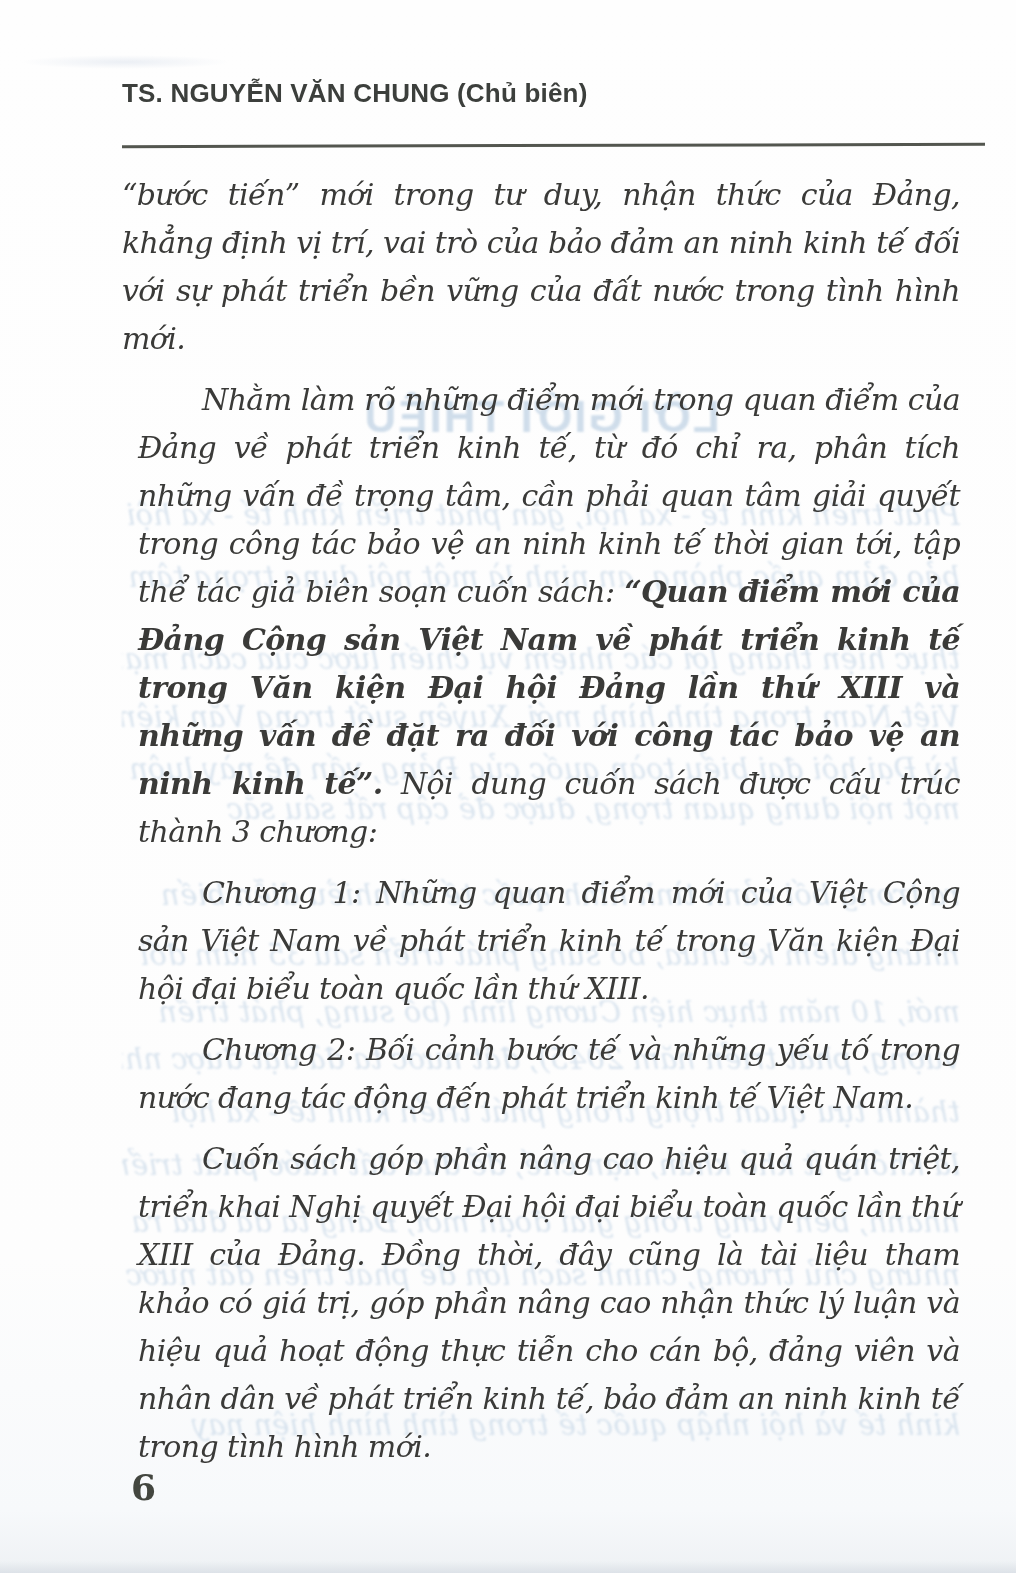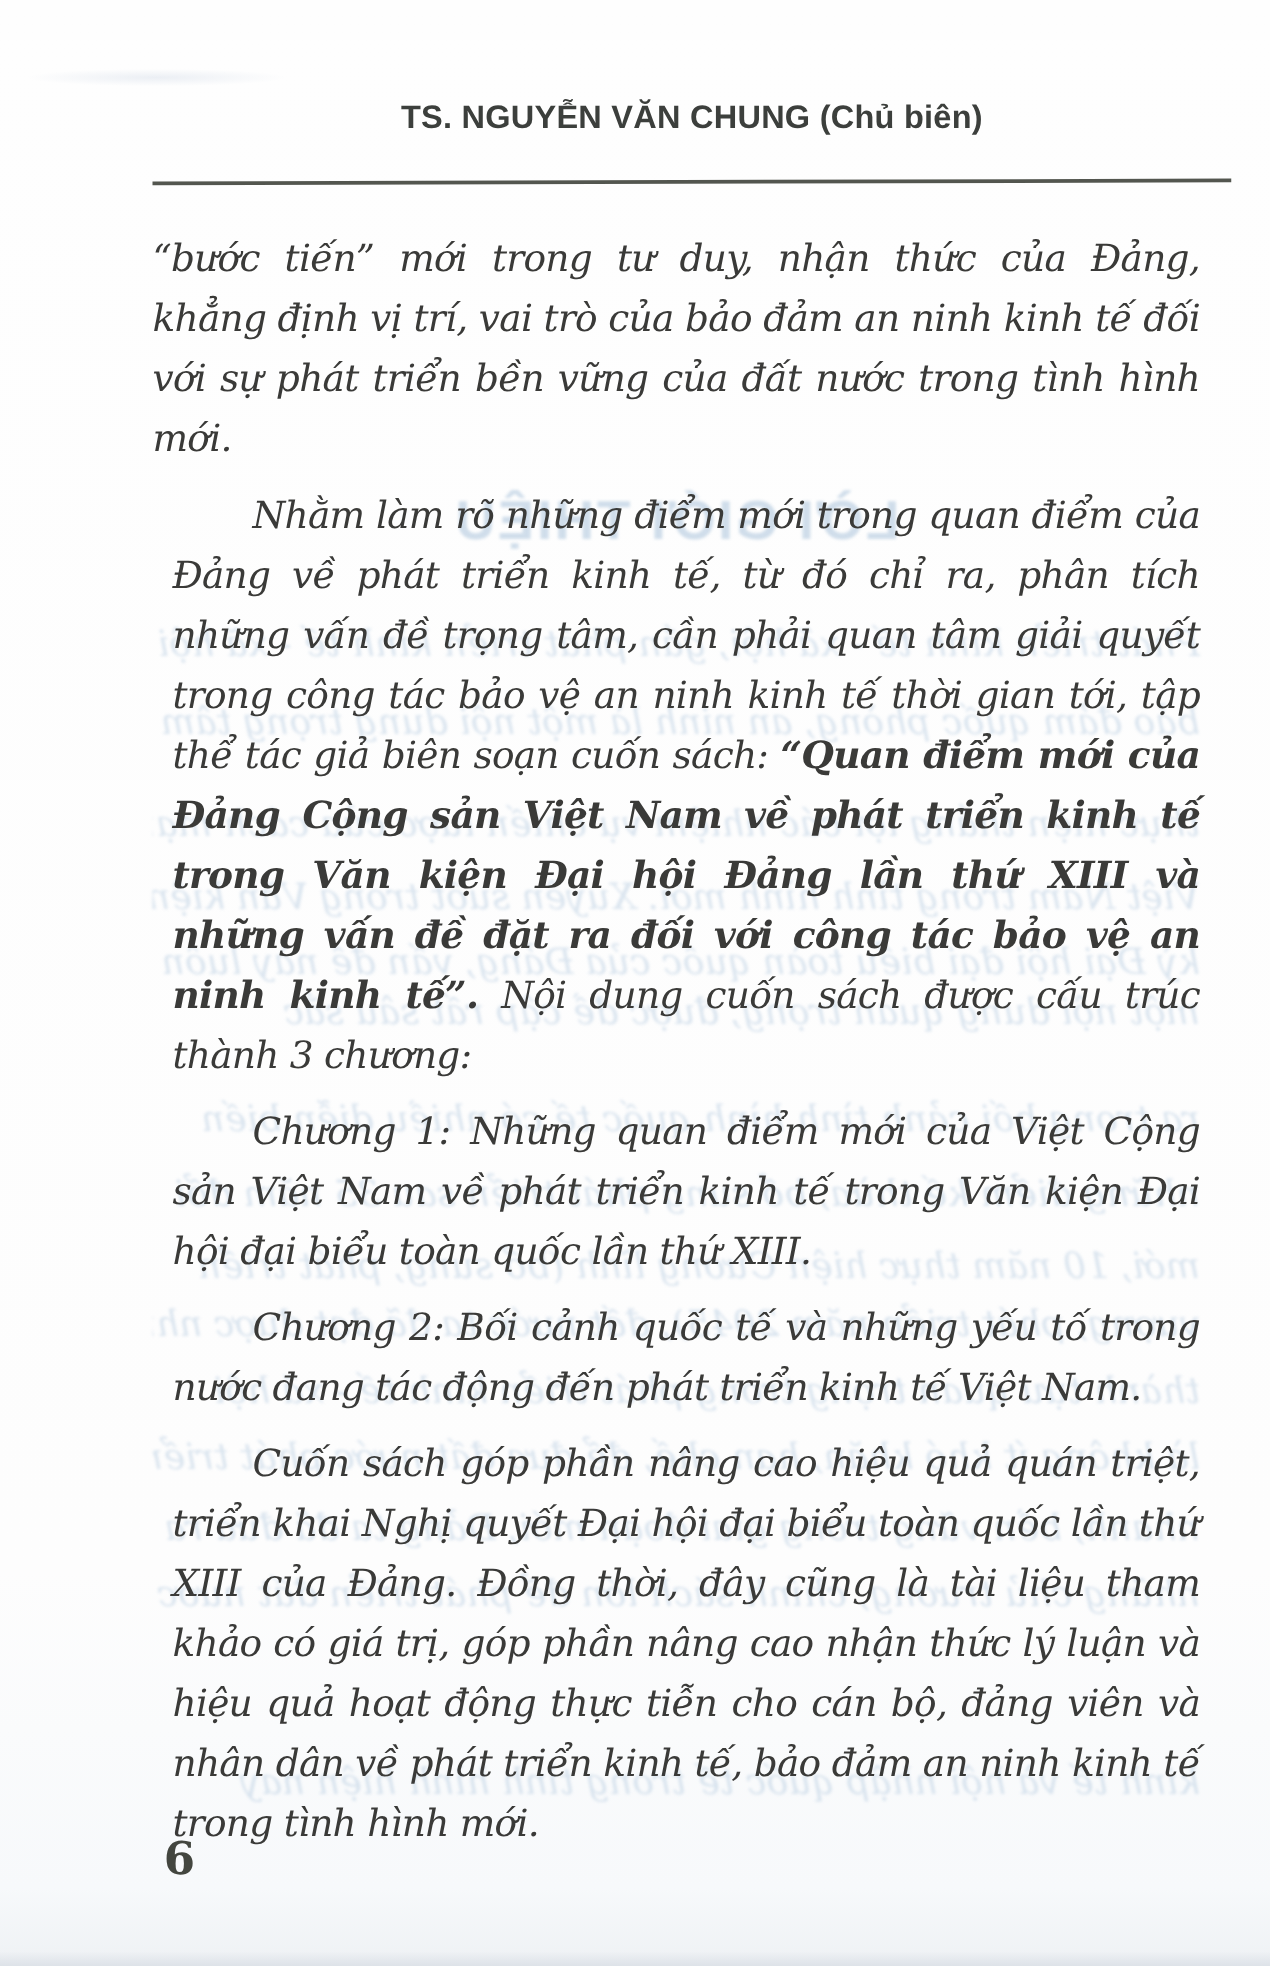--- a/index.html
+++ b/index.html
@@ -13,42 +13,42 @@
     font-family: "DejaVu Serif", serif;
     color: #3a3a38;
   }
 
   
   .header {
     position: absolute;
     top: 78px;
     left: 122px;
     width: 863px;
-    text-align: center;
+    text-align: left;
     font-family: "Liberation Sans", sans-serif;
     font-weight: bold;
     color: #3c3f3c;
     line-height: 31px;
     font-size: 26px;
     letter-spacing: 0.2px;
   }
   .header-rule {
     position: absolute;
     top: 144px;
     left: 122px;
     width: 863px;
     height: 3px;
     background: #53564f;
     transform: rotate(-0.15deg);
   }
 
   
   .body-text {
     position: absolute;
-    top: 184px;
+    top: 171px;
     left: 122px;
     width: 838px;
     font-style: italic;
     font-size: 30px;
     line-height: 48px;
     letter-spacing: -0.6px;
     text-align: justify;
     z-index: 2;
   }
   .body-text p { margin: 0 0 13px 0; }
@@ -151,21 +151,21 @@
 
   <div class="header">
     <div>TS. NGUYỄN VĂN CHUNG (Chủ biên)</div>
   </div>
   <div class="header-rule"></div>
 
   <div class="body-text">
     <p>“bước tiến” mới trong tư duy, nhận thức của Đảng, khẳng định vị trí, vai trò của bảo đảm an ninh kinh tế đối với sự phát triển bền vững của đất nước trong tình hình mới.</p>
     <p class="indent"><span>Nhằm làm rõ những điểm mới trong quan điểm của Đảng về phát triển kinh tế, từ đó chỉ ra, phân tích những vấn đề trọng tâm, cần phải quan tâm giải quyết trong công tác bảo vệ an ninh kinh tế thời gian tới, tập thể tác giả biên soạn cuốn sách: </span><b>“Quan điểm mới của Đảng Cộng sản Việt Nam về phát triển kinh tế trong Văn kiện Đại hội Đảng lần thứ XIII và những vấn đề đặt ra đối với công tác bảo vệ an ninh kinh tế”.</b><span> Nội dung cuốn sách được cấu trúc thành 3 chương:</span></p>
     <p class="indent">Chương 1: Những quan điểm mới của Việt Cộng sản Việt Nam về phát triển kinh tế trong Văn kiện Đại hội đại biểu toàn quốc lần thứ XIII.</p>
-    <p class="indent">Chương 2: Bối cảnh quốc tế và những yếu tố trong nước đang tác động đến phát triển kinh tế Việt Nam.</p>
+    <p class="indent">Chương 2: Bối cảnh bước tế và những yếu tố trong nước đang tác động đến phát triển kinh tế Việt Nam.</p>
     <p class="indent">Cuốn sách góp phần nâng cao hiệu quả quán triệt, triển khai Nghị quyết Đại hội đại biểu toàn quốc lần thứ XIII của Đảng. Đồng thời, đây cũng là tài liệu tham khảo có giá trị, góp phần nâng cao nhận thức lý luận và hiệu quả hoạt động thực tiễn cho cán bộ, đảng viên và nhân dân về phát triển kinh tế, bảo đảm an ninh kinh tế trong tình hình mới.</p>
   </div>
 
   <div class="page-number">6</div>
 
   <div class="bottom-scan-band"></div>
 
 </div>
 
 </body></html>

